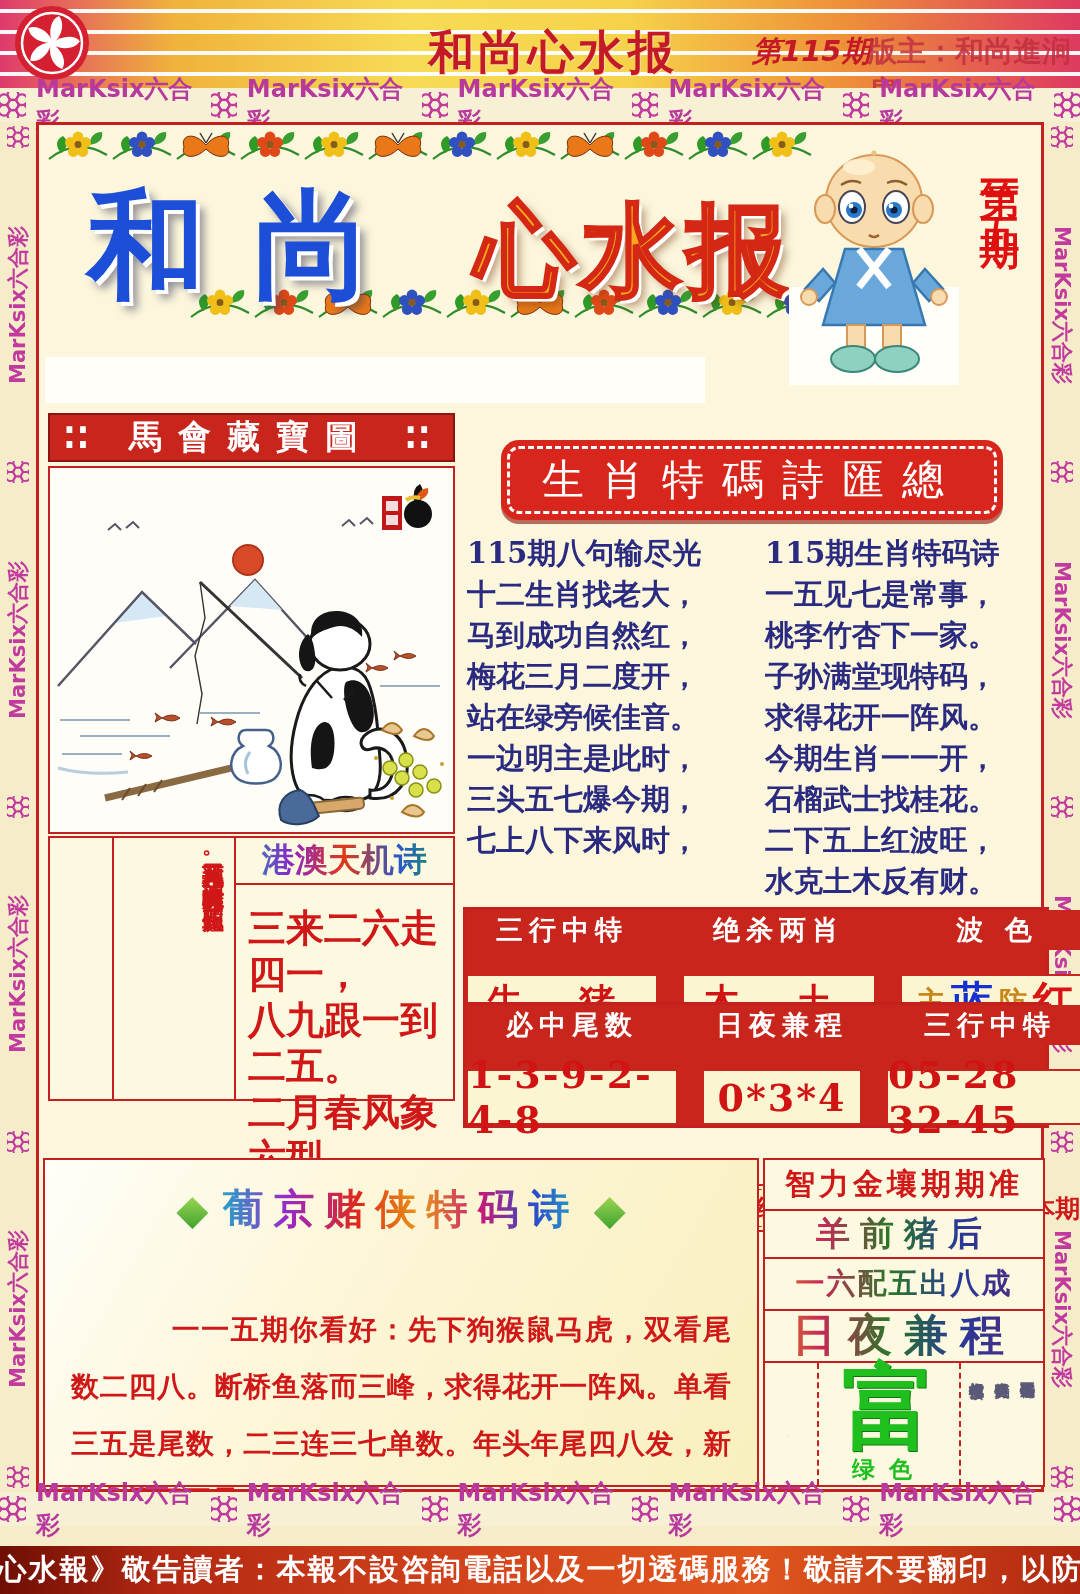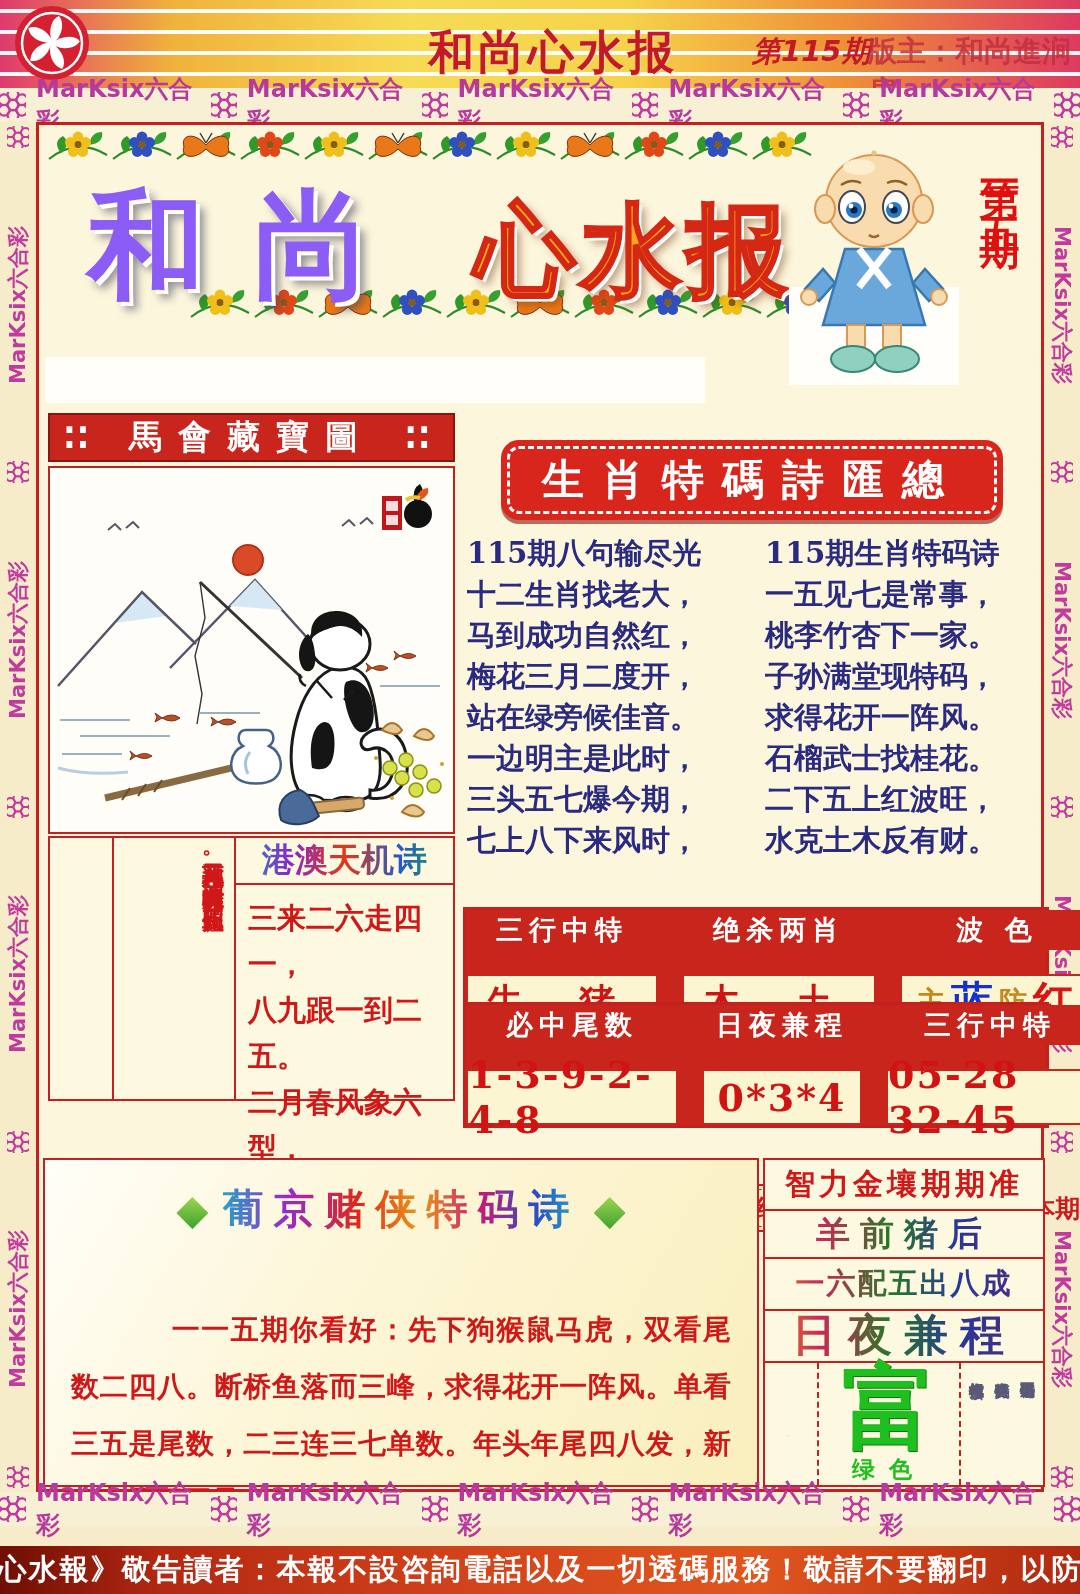--- a/index.html
+++ b/index.html
@@ -50,21 +50,21 @@
     border:3px solid #c42020; background:#fcf6dc;
   }
   .abs{ position:absolute; }
   
   .garland{ display:flex; gap:2px; }
   .gu{ width:62px; height:40px; }
   .gp-y{ color:#f0c018;} .gp-r{ color:#e04818;} .gp-b{ color:#3050c0;} .gp-o{ color:#e87818;}
   .white-strip{ background:#fffef8; }
   .mast-title1{
     font-family:Liberation Sans, sans-serif; font-weight:bold; font-size:118px; letter-spacing:48px;
-    color:#8b5cf6; text-shadow:4px 4px 0 #ffffff, 8px 8px 8px rgba(60,60,90,.55);
+    color:#1d4ed8; text-shadow:4px 4px 0 #ffffff, 8px 8px 8px rgba(60,60,90,.55);
     white-space:nowrap;
   }
   .mast-title2{
     font-family:"DejaVu Serif",serif; font-weight:bold; font-size:100px; letter-spacing:6px;
     color:#f7a81c; -webkit-text-stroke:3px #d42814;
     text-shadow:4px 4px 0 #fff, 7px 7px 8px rgba(120,60,20,.5);
     white-space:nowrap;
   }
   .mast-issue{
     writing-mode:vertical-rl; font-size:40px; font-weight:bold; color:#e01010;
@@ -92,31 +92,31 @@
     writing-mode:vertical-rl; font-size:22px; line-height:1.5; font-weight:bold;
     color:#d01818; font-family:"DejaVu Serif",serif;
   }
   .hdx-col3{ flex:1; display:flex; flex-direction:column; }
   .hdx-title{
     height:54px; border-bottom:2px solid #c42020; display:flex; align-items:center; justify-content:center;
     font-size:33px; font-weight:bold; font-family:"DejaVu Serif",serif;
     background:linear-gradient(90deg,#18a0b8,#8828c8 25%,#e03818 50%,#2858c8 75%,#18a848 100%);
     -webkit-background-clip:text; background-clip:text; color:transparent;
   }
-  .hdx-poem{ padding:10px 12px; font-size:29px; line-height:46px; font-weight:bold; color:#d01818; font-family:"DejaVu Serif",serif; }
+  .hdx-poem{ padding:20px 12px; font-size:38px; line-height:46px; font-weight:bold; color:#d01818; font-family:"DejaVu Serif",serif; }
   
   .sx-banner{
     background:#d9261c; border-radius:18px; box-shadow:0 4px 0 rgba(140,16,8,.6);
     display:flex; align-items:center; justify-content:center; position:relative;
   }
   .sx-banner::before{
     content:""; position:absolute; inset:6px; border:3px dashed #fff; border-radius:12px;
   }
   .sx-banner span{
-    color:#fff; font-size:42px; font-weight:bold; letter-spacing:18px;
+    color:#fff; font-size:42px; font-weight:normal; letter-spacing:18px;
     font-family:"DejaVu Serif",serif; white-space:nowrap;
   }
   .sx-col{ font-family:"DejaVu Serif",serif; font-weight:bold; color:#2a2a80; font-size:29px; line-height:41px; white-space:nowrap; }
   
   .lt-table{ display:grid; border:3px solid #c42020; background:#c8251c;gap:24px; }
   .lt-table .hd{
     background:#c8251c; color:#fff; font-size:27px; font-weight:bold;
     display:flex; align-items:center; justify-content:center; letter-spacing:6px;
     height:40px; font-family:"DejaVu Serif",serif;
   }
@@ -562,20 +562,21 @@
     <div>一边明主是此时，</div>
     <div>三头五七爆今期，</div>
     <div>七上八下来风时，</div>
   </div>
   <div class="abs sx-col" style="left:726px; top:408px;">
     <div>115期生肖特码诗</div>
     <div>一五见七是常事，</div>
     <div>桃李竹杏下一家。</div>
     <div>子孙满堂现特码，</div>
     <div>求得花开一阵风。</div>
+    <div>今期生肖一一开，</div>
     <div>石榴武士找桂花。</div>
     <div>二下五上红波旺，</div>
     <div>水克土木反有财。</div>
   </div>
 
   <div class="abs lt-table t1" style="left:424px; top:782px; width:586px;">
     <div class="hd">三行中特</div>
     <div class="hd">绝杀两肖</div>
     <div class="hd">波  色</div>
     <div class="vl">牛 猪</div>

